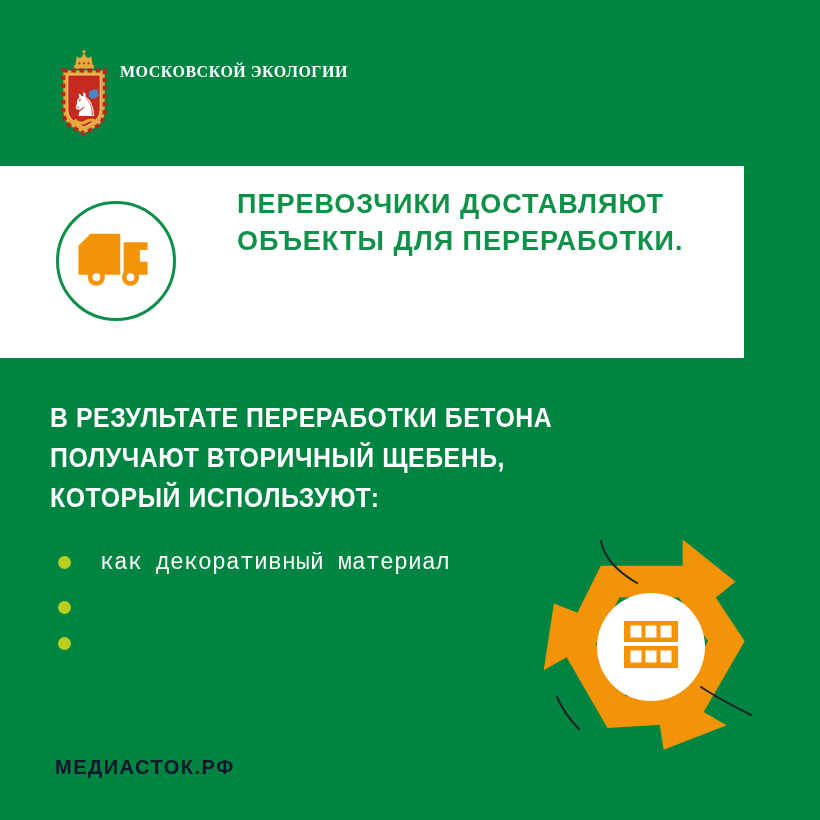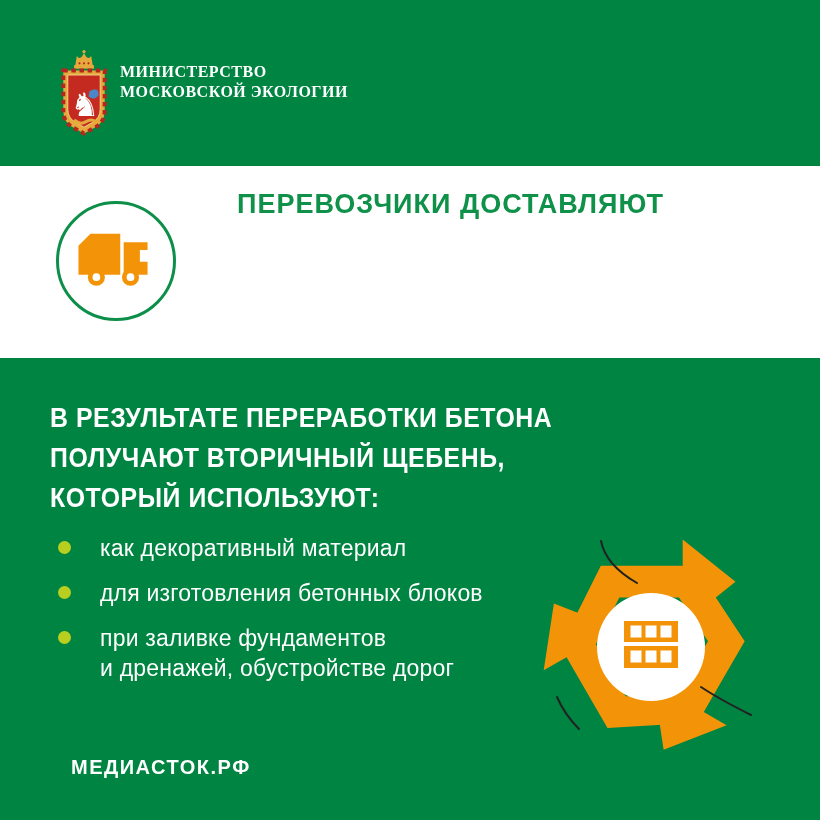--- a/index.html
+++ b/index.html
@@ -9,46 +9,46 @@
     font-family:"Liberation Sans",sans-serif;
   }
   
   .emblem{position:absolute;left:57px;top:48px;width:54px;height:90px;}
   .ministry-text{
     position:absolute;left:120px;top:62px;color:#fff;
     font-family:"Liberation Serif",serif;font-weight:bold;
     font-size:16px;line-height:20px;letter-spacing:.5px;
   }
   
-  .hero-band{position:absolute;left:0;top:166px;width:820px;height:192px;background:var(--band-white,#fff);}
+  .hero-band{position:absolute;left:0;top:166px;width:744px;height:192px;background:var(--band-white,#fff);}
   .hero-circle{
     position:absolute;left:56px;top:35px;width:114px;height:114px;
     border:3px solid #0d8f49;border-radius:50%;
     display:flex;align-items:center;justify-content:center;background:#fff;
   }
   .hero-headline{
     position:absolute;left:237px;top:20px;margin:0;
     color:var(--headline-green,#0f9149);
     font-size:27px;font-weight:bold;line-height:36.5px;letter-spacing:1px;
   }
   
   .result-heading{
     position:absolute;left:50px;top:398px;margin:0;color:#fff;
     font-size:27px;font-weight:bold;line-height:40px;letter-spacing:.6px;
     transform:scaleX(.92);transform-origin:left top;white-space:nowrap;
   }
-  .bullet-list{position:absolute;left:50px;top:533px;margin:0;padding:0;list-style:none;}
+  .bullet-list{position:absolute;left:50px;top:548px;margin:0;padding:0;list-style:none;font-family:Liberation Mono, monospace;}
   .bullet-item{display:flex;align-items:flex-start;margin:0 0 15px 0;color:#fff;font-size:23px;line-height:30px;}
   .bullet-dot{flex:0 0 auto;width:13px;height:13px;border-radius:50%;background:var(--bullet-lime,#B9CF1F);margin:8px 29px 0 8px;}
   .bullet-text{white-space:pre-line;letter-spacing:.2px;}
   .recycle{position:absolute;left:540px;top:534px;width:222px;height:222px;}
   
   .footer-brand{
-    position:absolute;left:55px;top:755px;color:#ffffff;
-    font-size:20px;font-weight:bold;line-height:24px;letter-spacing:1.5px;margin-left:16px;
+    position:absolute;left:55px;top:755px;color:#0f172a;
+    font-size:20px;font-weight:bold;line-height:24px;letter-spacing:1.5px;
   }
 </style>
 </head>
 <body>
 
 <div class="poster">
 
   <svg class="emblem" viewBox="0 0 60 100" aria-hidden="true">
 
     <path d="M20,21 L40,21 L38,9 C35,13 32,11 30,5 C28,11 25,13 22,9 Z" fill="#E6A93C"></path>
@@ -64,61 +64,58 @@
     <path d="M12,30 H48 V68 Q48,78 39,83 L30,88 L21,83 Q12,78 12,68 Z" fill="#C42A20" stroke="#F5D98E" stroke-width="1"></path>
 
     <path d="M36,48 Q47,42 46,53 Q41,59 35,54 Z" fill="#4C86C6"></path>
 
     <text x="31" y="76" font-size="36" fill="#FFFFFF" text-anchor="middle" font-family="'DejaVu Sans',sans-serif">♞</text>
 
     <path d="M19,80 Q26,86 32,82 Q38,78 43,82" stroke="#E6A93C" stroke-width="3.5" fill="none"></path>
   </svg>
 
   <div class="ministry-text">
-    <div>МИНИСТЕРСТВО</div>
     <div>МОСКОВСКОЙ ЭКОЛОГИИ</div>
   </div>
 
   <section class="hero-band">
     <div class="hero-circle">
       <svg width="86" height="58" viewBox="0 0 100 68" aria-hidden="true">
         <g fill="var(--accent-orange,#F39408)">
           <polygon points="6,16 20,2 55,2 55,50 6,50"></polygon>
           <path d="M59,12 H87 V21 H78 V35 H87 V50 H59 Z"></path>
           <circle cx="27" cy="53" r="10"></circle>
           <circle cx="67" cy="53" r="10"></circle>
         </g>
         <circle cx="27" cy="53" r="4.5" fill="#fff"></circle>
         <circle cx="67" cy="53" r="4.5" fill="#fff"></circle>
       </svg>
     </div>
     <h1 class="hero-headline">
       <div>ПЕРЕВОЗЧИКИ ДОСТАВЛЯЮТ</div>
+      <div>ОБЪЕКТЫ ДЛЯ ПЕРЕРАБОТКИ.</div>
     </h1>
   </section>
 
   <h2 class="result-heading">
     <div>В РЕЗУЛЬТАТЕ ПЕРЕРАБОТКИ БЕТОНА</div>
     <div>ПОЛУЧАЮТ ВТОРИЧНЫЙ ЩЕБЕНЬ,</div>
     <div>КОТОРЫЙ ИСПОЛЬЗУЮТ:</div>
   </h2>
 
   <ul class="bullet-list">
     <li class="bullet-item">
       <span class="bullet-dot"></span>
       <span class="bullet-text">как декоративный материал</span>
     </li>
     <li class="bullet-item">
       <span class="bullet-dot"></span>
-      <span class="bullet-text">для изготовления бетонных блоков</span>
     </li>
     <li class="bullet-item">
       <span class="bullet-dot"></span>
-      <span class="bullet-text">при заливке фундаментов
-и дренажей, обустройстве дорог</span>
     </li>
   </ul>
 
   <svg class="recycle" viewBox="-111 -111 222 222" aria-hidden="true">
     <g fill="var(--accent-orange,#F39408)" transform="scale(1.32)">
       <path d="M -72,8 L -38,-60 L 24,-60 L 24,-80 L 64,-48 L 24,-16 L 24,-36 L -24,-36 L -46,8 Z"></path>
       <path transform="rotate(120)" d="M -72,8 L -38,-60 L 24,-60 L 24,-80 L 64,-48 L 24,-16 L 24,-36 L -24,-36 L -46,8 Z"></path>
       <path transform="rotate(240)" d="M -72,8 L -38,-60 L 24,-60 L 24,-80 L 64,-48 L 24,-16 L 24,-36 L -24,-36 L -46,8 Z"></path>
     </g>
     <circle cx="0" cy="2" r="54" fill="#fff"></circle>

